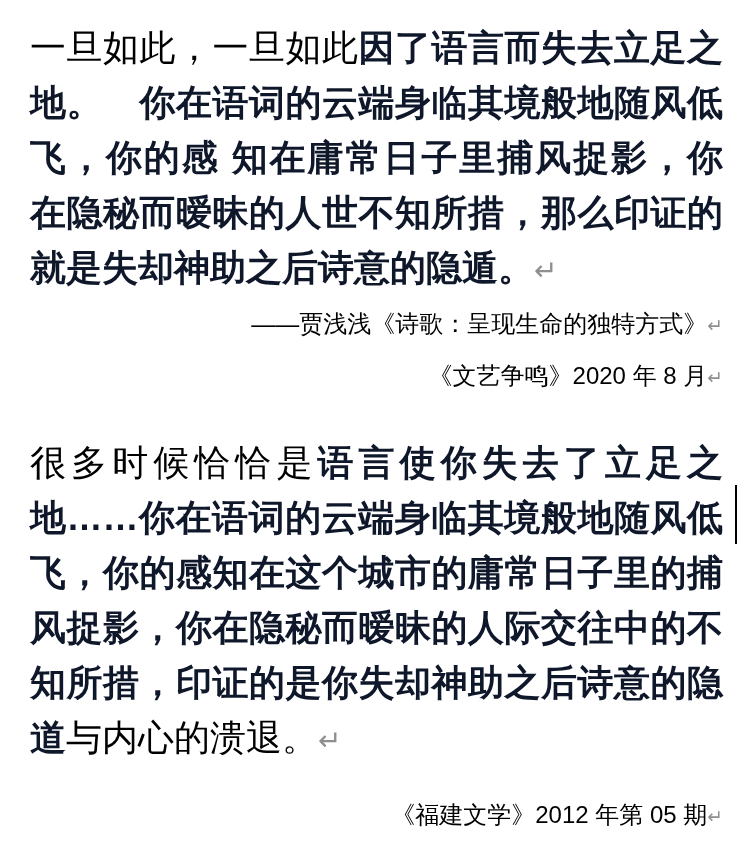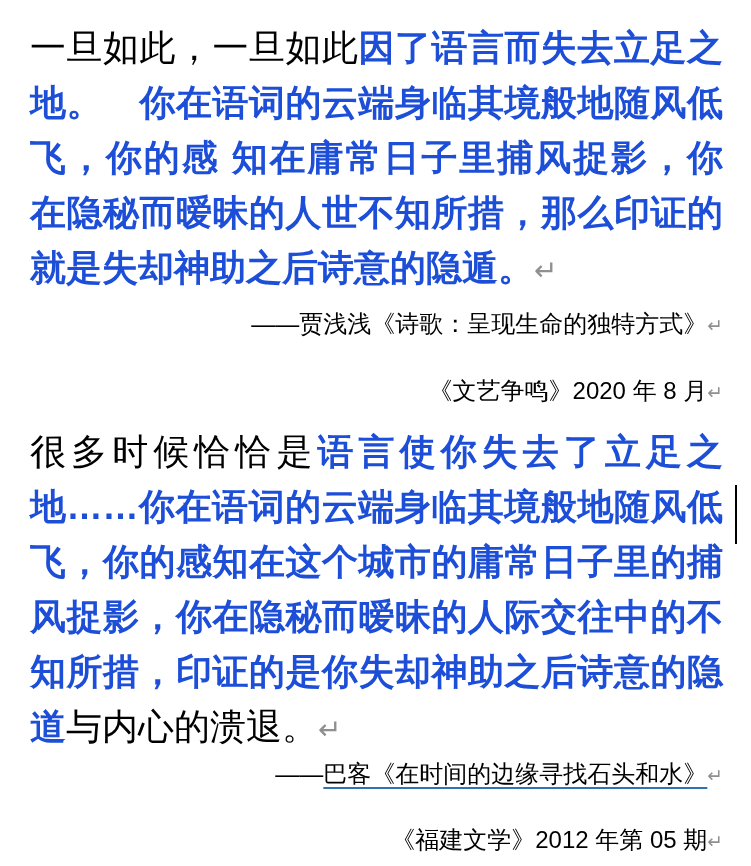--- a/index.html
+++ b/index.html
@@ -16,38 +16,38 @@
   .body-text{
     margin:0;
     font-size:36px;
     line-height:55px;
     color:#000000;
     text-align:justify;
     text-justify:inter-ideograph;
     letter-spacing:0px;
   }
   .red-bold{
-    color:#1d4ed8;
+    color:#0f172a;
     font-weight:700;
   }
   .ret-mark{
     color:#8f8f8f;
     font-weight:400;
     font-size:0.78em;
   }
   .attr-line{
     margin:0;
     font-size:24px;
     line-height:34px;
     color:#000000;
     text-align:right;
   }
   .attr-1{margin-top:9px;text-align:right;}
-  .journal-1{margin-top:31px;}
-  .quote-2{margin-top:14px;}
+  .journal-1{margin-top:16px;}
+  .quote-2{margin-top:40px;}
   .attr-2{margin-top:0px;}
   .journal-2{margin-top:30px;}
   .source-link{
     text-decoration:underline;
     text-decoration-color:#2e74b5;
     text-decoration-thickness:2px;
     text-underline-offset:5px;
   }
   .text-cursor{
     position:absolute;
@@ -64,19 +64,18 @@
 <div class="page">
 
   <p class="body-text"><span>一旦如此，一旦如此</span><span class="red-bold">因了语言而失去立足之地。　你在语词的云端身临其境般地随风低飞，你的感 知在庸常日子里捕风捉影，你在隐秘而暧昧的人世不知所措，那么印证的就是失却神助之后诗意的隐遁。</span><span class="ret-mark">↵</span></p>
 
   <p class="attr-line attr-1"><span>——贾浅浅《诗歌：呈现生命的独特方式》</span><span class="ret-mark">↵</span></p>
 
   <p class="attr-line journal-1"><span>《文艺争鸣》2020 年 8 月</span><span class="ret-mark">↵</span></p>
 
   <p class="body-text quote-2"><span>很多时候恰恰是</span><span class="red-bold">语言使你失去了立足之地……你在语词的云端身临其境般地随风低飞，你的感知在这个城市的庸常日子里的捕风捉影，你在隐秘而暧昧的人际交往中的不知所措，印证的是你失却神助之后诗意的隐道</span><span>与内心的溃退。</span><span class="ret-mark">↵</span></p>
 
-  <p class="attr-line attr-2"><span>——</span><span class="source-link">巴客《在时间的边缘寻找石头和水》</span><span class="ret-mark">↵</span></p>
 
   <p class="attr-line journal-2"><span>《福建文学》2012 年第 05 期</span><span class="ret-mark">↵</span></p>
 
   <div class="text-cursor"></div>
 
 </div>
 
 </body></html>

